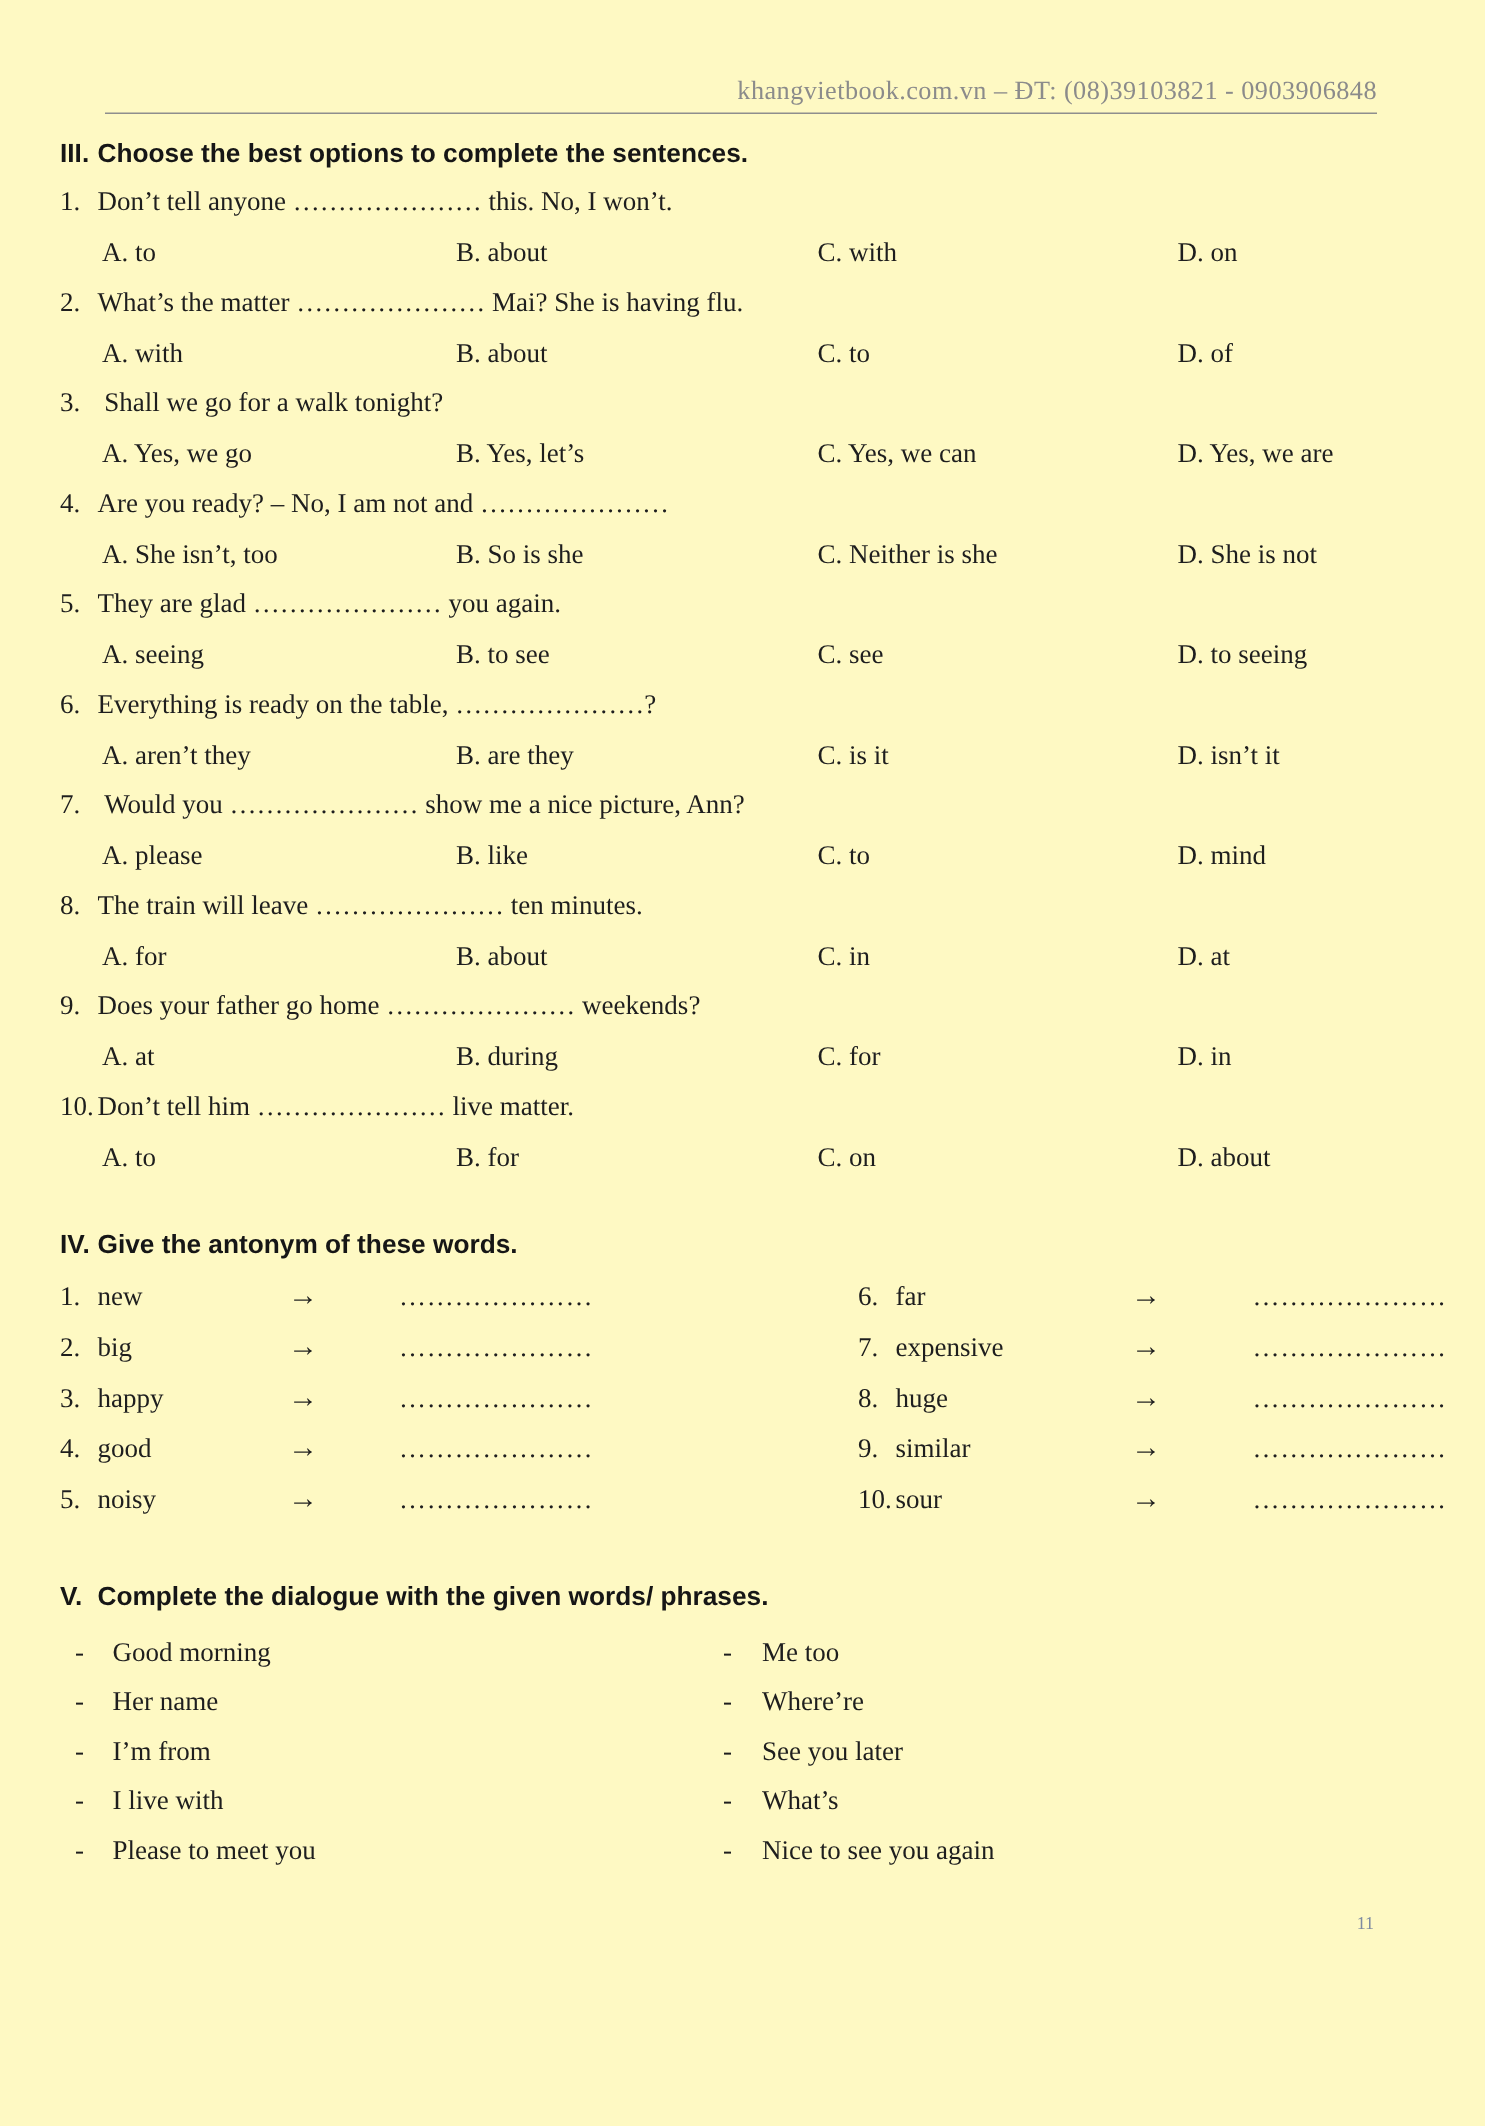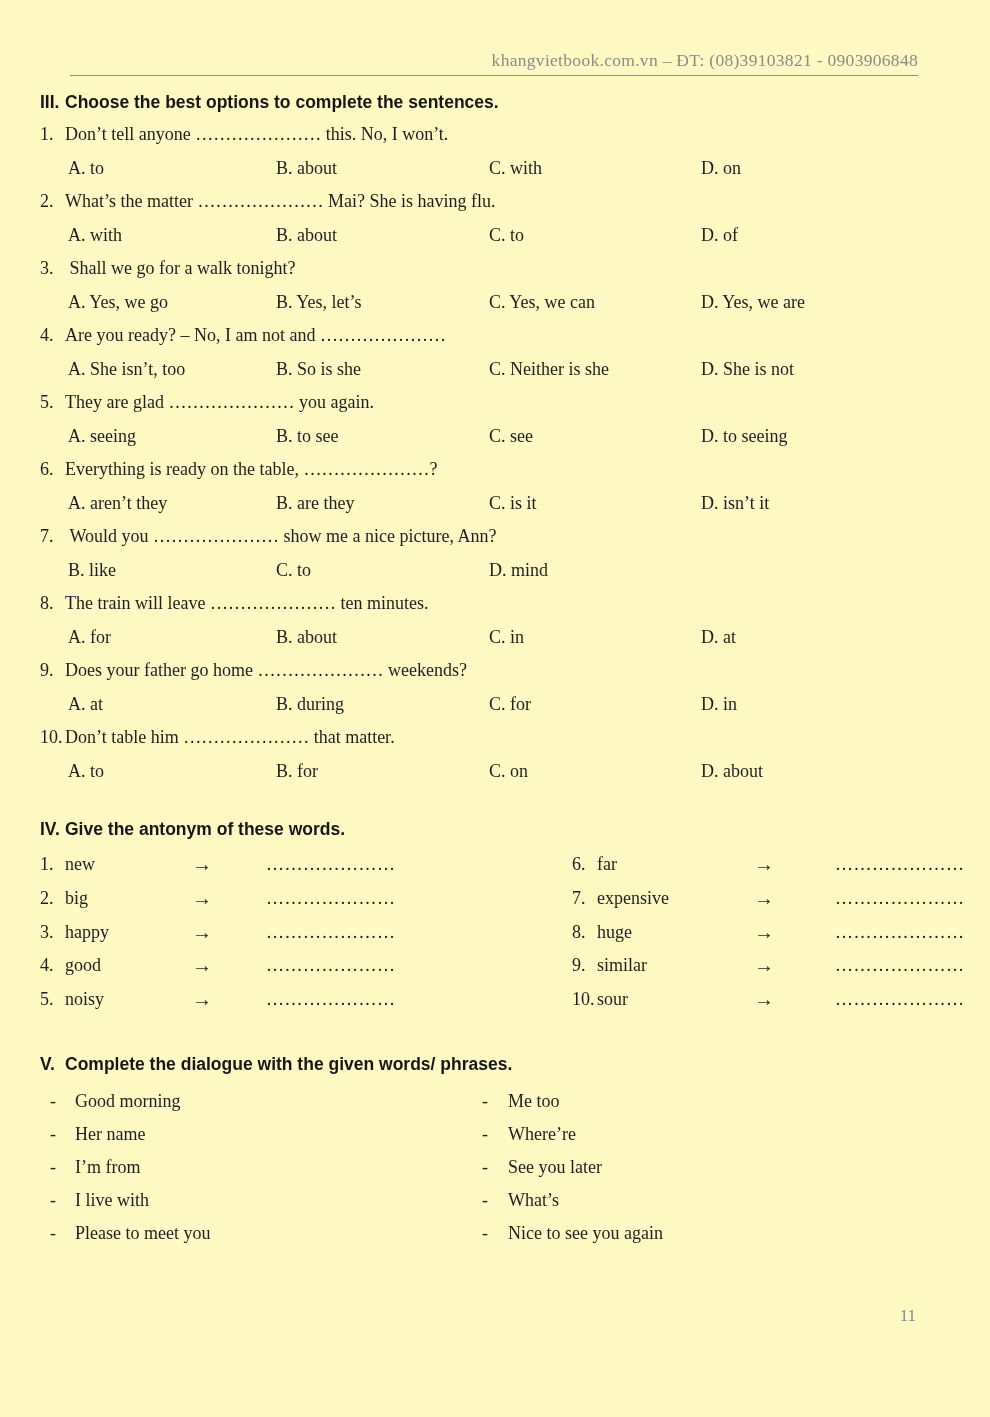--- a/index.html
+++ b/index.html
@@ -45,20 +45,21 @@
   
   .q-line { display: flex; line-height: 33.5px; font-size: 18px; }
   .q-num { min-width: 25px; flex: 0 0 auto; }
   .q-text { white-space: pre-wrap; }
   .opt-row {
     display: grid;
     grid-template-columns: 208px 213px 212px auto;
     padding-left: 28px;
     line-height: 33.5px;
     font-size: 18px;
+    gap: 28px;
   }
 
   
   .iv-row {
     display: grid;
     grid-template-columns: 128px 50px 282px 158px 57px auto;
     line-height: 33.8px;
     font-size: 18px;
     gap: 24px;
   }
@@ -70,23 +71,23 @@
   .v-row {
     display: grid;
     grid-template-columns: 25px 407px 26px auto;
     padding-left: 10px;
     line-height: 33px;
     font-size: 18px;
   }
 
   .page-num {
     position: absolute;
-    top: 1306px;
+    top: 1275px;
     right: 74px;
-    font-size: 17px;
+    font-size: 12px;
     color: #7e8ba1;
   }
 </style>
 </head>
 <body>
 
 <div class="page">
 
   <div class="header-bar">
     <span class="header-text">khangvietbook.com.vn – ĐT: (08)39103821 - 0903906848</span>
@@ -176,20 +177,21 @@
         <span>D. isn’t it</span>
       </div>
     </div>
 
     <div>
       <div class="q-line">
         <span class="q-num">7.</span>
         <span class="q-text"> Would you ………………… show me a nice picture, Ann?</span>
       </div>
       <div class="opt-row">
+        <span>A. please</span>
         <span>B. like</span>
         <span>C. to</span>
         <span>D. mind</span>
       </div>
     </div>
 
     <div>
       <div class="q-line">
         <span class="q-num">8.</span>
         <span class="q-text">The train will leave ………………… ten minutes.</span>
@@ -211,21 +213,21 @@
         <span>A. at</span>
         <span>B. during</span>
         <span>C. for</span>
         <span>D. in</span>
       </div>
     </div>
 
     <div>
       <div class="q-line">
         <span class="q-num">10.</span>
-        <span class="q-text">Don’t table him ………………… that matter.</span>
+        <span class="q-text">Don’t tell him ………………… live matter.</span>
       </div>
       <div class="opt-row">
         <span>A. to</span>
         <span>B. for</span>
         <span>C. on</span>
         <span>D. about</span>
       </div>
     </div>
 
     <div class="sec-title sec4-title">

